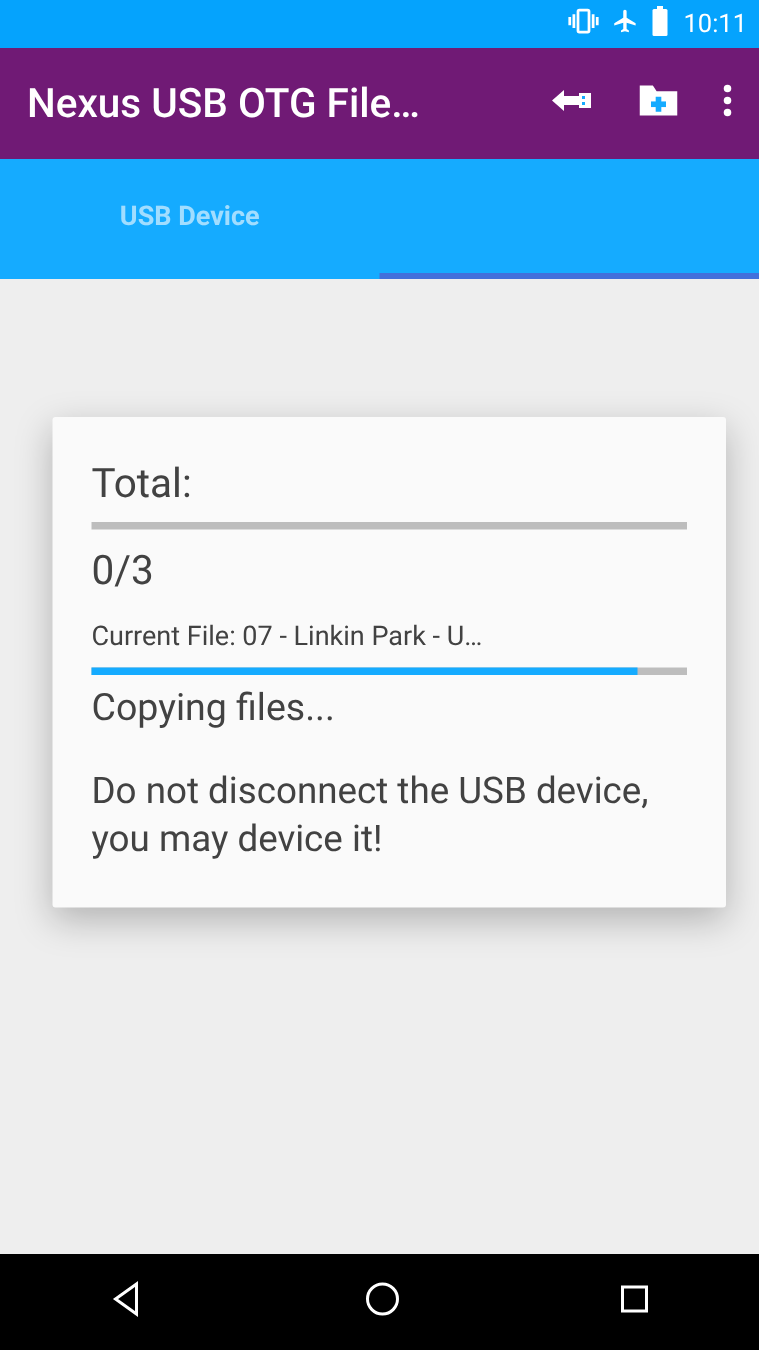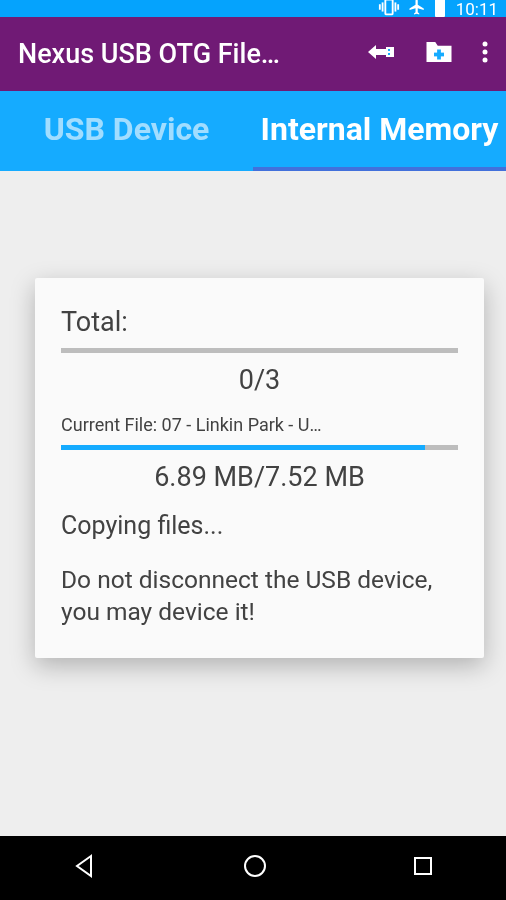--- a/index.html
+++ b/index.html
@@ -7,21 +7,21 @@
   width: 506px;
   height: 900px;
   font-family: Roboto, Arial, sans-serif;
   background: #eeeeee;
   overflow: hidden;
   position: relative;
 }
 
 
 .status-bar {
-  height: 17px;
+  height: 32px;
   background: #05a3fd;
   display: flex;
   justify-content: flex-end;
   align-items: center;
   padding: 0 8px;
   gap: 8px;
   color: white;
   font-size: 17px;
 }
 .status-bar svg { fill: white; }
@@ -58,21 +58,21 @@
   flex: 1;
   display: flex;
   flex-direction: column;
   align-items: center;
   justify-content: center;
   color: rgba(255,255,255,0.6);
   cursor: pointer;
   padding: 6px 0 10px 0;
 }
 .tab.active { color: white; }
-.tab-label { font-size: 32px; font-weight: 700; }
+.tab-label { font-size: 18px; font-weight: 700; }
 .tab-sub { font-size: 16.5px; font-weight: 700; margin-top: 2px; }
 .tab-indicator {
   position: absolute;
   bottom: 0;
   left: 50%;
   width: 50%;
   height: 4px;
   background: #4270db;
 }
 
@@ -93,21 +93,21 @@
   height: 5px;
   background: #bdbdbd;
   position: relative;
   margin-bottom: 8px;
 }
 .progress-fill {
   position: absolute;
   left: 0; top: 0; bottom: 0;
   background: #15abff;
 }
-.progress-value { text-align: center; font-size: 27px; color: #424242; margin-bottom: 18px; margin-top: 11px; }
+.progress-value { text-align: left; font-size: 27px; color: #424242; margin-bottom: 18px; margin-top: 11px; }
 .label-current {
   font-size: 18px;
   color: #424242;
   white-space: nowrap;
   overflow: hidden;
   text-overflow: ellipsis;
   margin-bottom: 10px;
 }
 .copy-status { font-size: 25px; color: #424242; margin-top: 1px; }
 .copy-warning { font-size: 24.5px; color: #424242; margin-top: 24px; line-height: 1.3; }
@@ -179,37 +179,35 @@
       </svg>
     </span>
   </div>
 </div>
 
 <div class="tabs">
   <div class="tab">
     <div class="tab-label">USB Device</div>
   </div>
   <div class="tab active">
-    <div class="tab-label">Internal Memory</div>
   </div>
   <div class="tab-indicator"></div>
 </div>
 
 <div class="dialog">
   <div class="label-total">Total:</div>
   <div class="progress-track">
     <div class="progress-fill" style="width:0%"></div>
   </div>
   <div class="progress-value">0/3</div>
 
   <div class="label-current">Current File: 07 - Linkin Park - U…</div>
   <div class="progress-track">
     <div class="progress-fill" style="width:91.6%"></div>
   </div>
-  <div class="progress-value">6.89 MB/7.52 MB</div>
 
   <div class="copy-status">Copying files...</div>
   <div class="copy-warning">Do not disconnect the USB device, you may device it!</div>
 </div>
 
 <div class="nav-bar">
   <span>
     <svg width="28" height="28" viewBox="0 0 28 28">
       <path d="M20 4 L6 14 L20 24 Z"></path>
     </svg>

